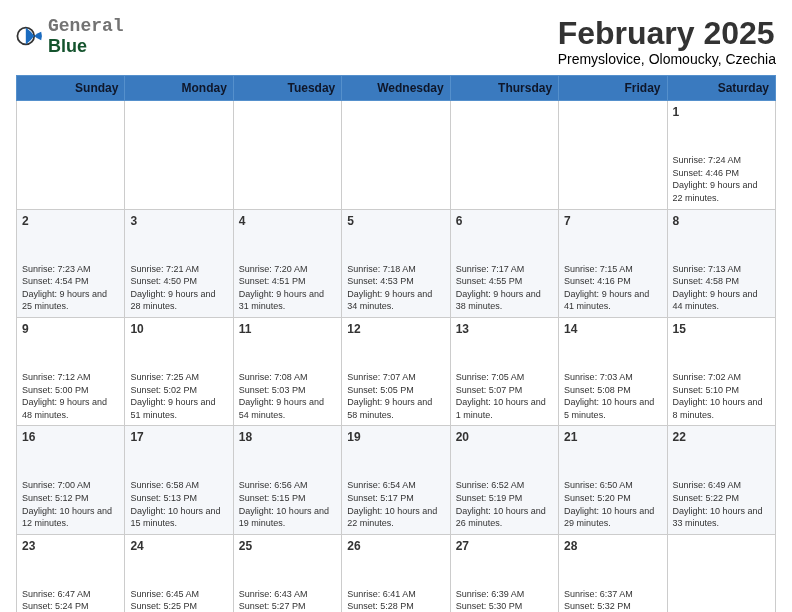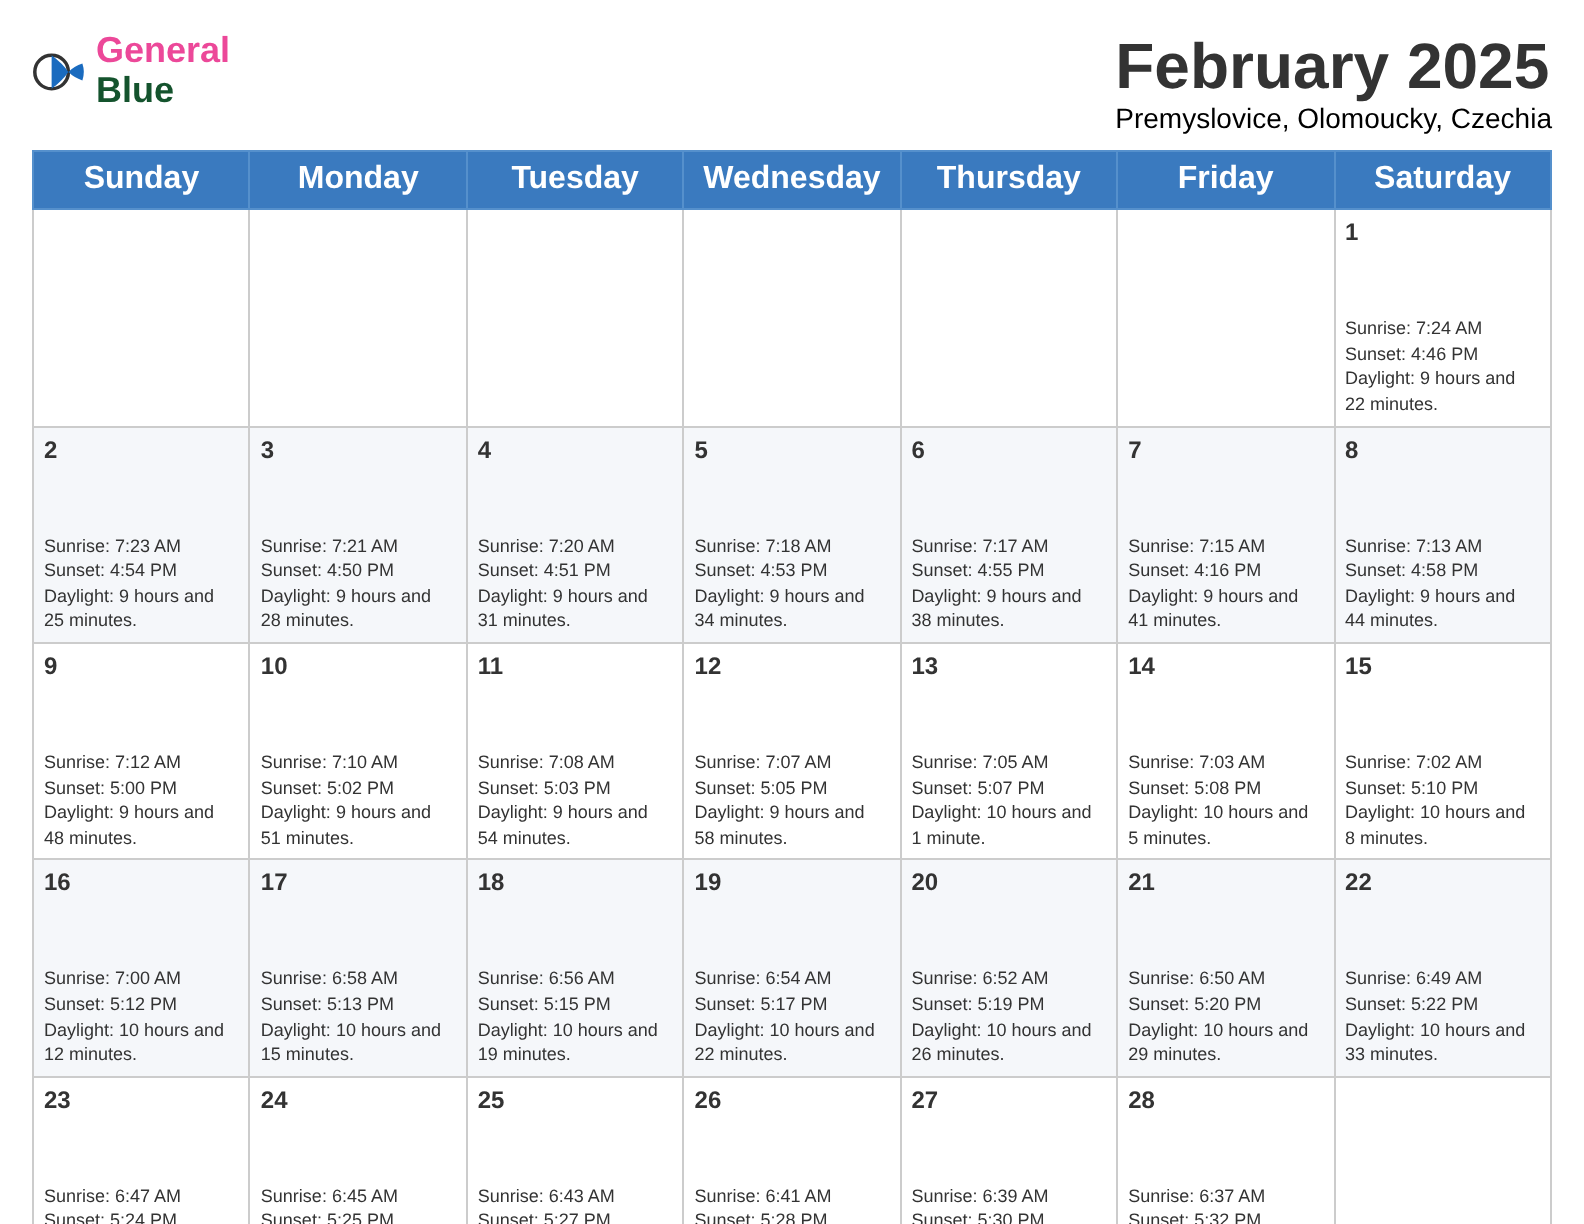--- a/index.html
+++ b/index.html
@@ -19,21 +19,21 @@
     .logo {
       display: flex;
       align-items: center;
       gap: 4px;
     }
     .logo-text {
       font-size: 18px;
       font-weight: bold;
       line-height: 1.1;
     }
-    .logo-general { color: #ec4899; }
+    .logo-general { color: #737373; font-family: Liberation Mono, monospace; }
     .logo-blue { color: #14532d; }
     .logo-icon {
       width: 28px;
       height: 28px;
     }
     .title-block {
       text-align: left;
     }
     .month-year {
       font-size: 32px;
@@ -45,25 +45,25 @@
       font-size: 14px;
       color: #000000;
     }
     .calendar {
       width: 100%;
       border-collapse: collapse;
       border: 1px solid #ccc;
     }
     .calendar th {
       background-color: #3a7abf;
-      color: #ffffff;
-      font-size: 16px;
+      color: #0f172a;
+      font-size: 12px;
       font-weight: bold;
       padding: 5px 6px;
-      text-align: center;
+      text-align: right;
       border: 1px solid #5590cc;
     }
     .calendar td {
       width: calc(100%/7);
       vertical-align: top;
       padding: 4px 5px;
       border: 1px solid #ccc;
       font-size: 9.5px;
       color: #333;
       background: #fff;
@@ -182,21 +182,21 @@
       </tr>
       <tr>
         <td>
           <span class="day-num">9</span>
           <div class="day-info">Sunrise: 7:12 AM
 Sunset: 5:00 PM
 Daylight: 9 hours and 48 minutes.</div>
         </td>
         <td>
           <span class="day-num">10</span>
-          <div class="day-info">Sunrise: 7:10 AM
+          <div class="day-info">Sunrise: 7:25 AM
 Sunset: 5:02 PM
 Daylight: 9 hours and 51 minutes.</div>
         </td>
         <td>
           <span class="day-num">11</span>
           <div class="day-info">Sunrise: 7:08 AM
 Sunset: 5:03 PM
 Daylight: 9 hours and 54 minutes.</div>
         </td>
         <td>

